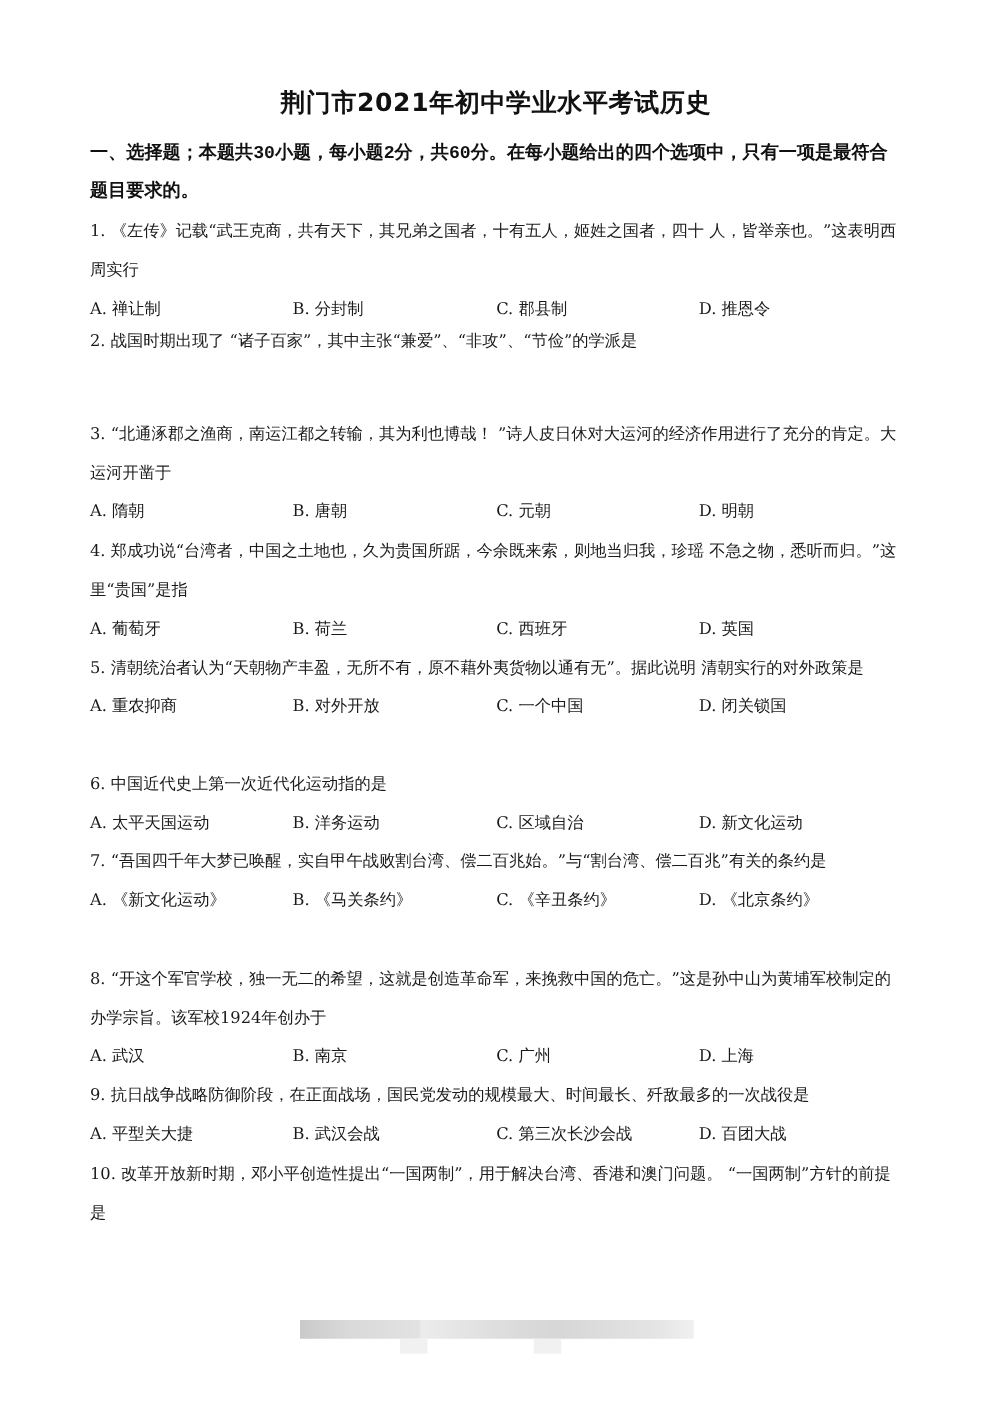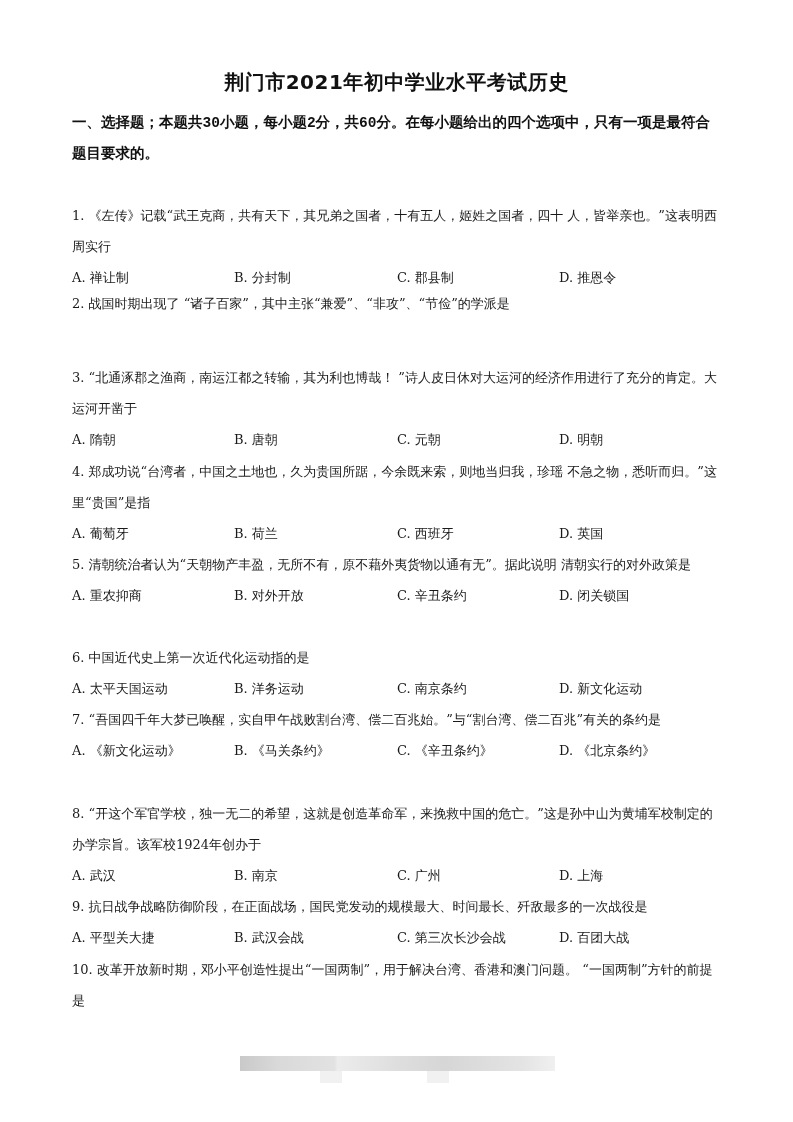--- a/index.html
+++ b/index.html
@@ -12,21 +12,21 @@
     .title {
       position: absolute; top: 69px; left: 0; width: 793px; text-align: center;
       font-family: "DejaVu Sans", "Liberation Sans", sans-serif;
       font-weight: bold; font-size: 20px; letter-spacing: 0.5px; color: #111;
     }
     .section {
       position: absolute; left: 72px; top: 108px; width: 652px;
       font-family: Liberation Mono, monospace;
       font-weight: bold; font-size: 14.5px; line-height: 31px; color: #111;
     }
-    .q { position: absolute; left: 72px; width: 652px; font-size: 13px; line-height: 31px; margin-top: 30px; }
+    .q { position: absolute; left: 72px; width: 652px; font-size: 13px; line-height: 31px; }
     .stem { display: block; white-space: normal; }
     .opts { display: block; position: relative; height: 31px; }
     .opt { position: absolute; top: 0; white-space: nowrap; }
     .opt.a { left: 0; }
     .opt.b { left: 162px; }
     .opt.c { left: 325px; }
     .opt.d { left: 487px; }
     .footer-bar {
       position: absolute; left: 240px; top: 1056px; width: 315px; height: 15px;
       background: linear-gradient(90deg, #c9c9c9 0%, #d9d9d9 12%, #e2e2e2 30%, #ececec 31%, #dedede 50%, #d6d6d6 65%, #e4e4e4 90%, #f0f0f0 100%);
@@ -75,31 +75,31 @@
       <span class="opt c">C. 西班牙</span>
       <span class="opt d">D. 英国</span>
     </div>
   </div>
 
   <div class="q" style="top:519px">
     <span class="stem">5. 清朝统治者认为“天朝物产丰盈，无所不有，原不藉外夷货物以通有无”。据此说明 清朝实行的对外政策是</span>
     <div class="opts">
       <span class="opt a">A. 重农抑商</span>
       <span class="opt b">B. 对外开放</span>
-      <span class="opt c">C. 辛丑条约</span>
+      <span class="opt c">C. 一个中国</span>
       <span class="opt d">D. 闭关锁国</span>
     </div>
   </div>
 
   <div class="q" style="top:612px">
     <span class="stem">6. 中国近代史上第一次近代化运动指的是</span>
     <div class="opts">
       <span class="opt a">A. 太平天国运动</span>
       <span class="opt b">B. 洋务运动</span>
-      <span class="opt c">C. 南京条约</span>
+      <span class="opt c">C. 区域自治</span>
       <span class="opt d">D. 新文化运动</span>
     </div>
   </div>
 
   <div class="q" style="top:674px">
     <span class="stem">7. “吾国四千年大梦已唤醒，实自甲午战败割台湾、偿二百兆始。”与“割台湾、偿二百兆”有关的条约是</span>
     <div class="opts">
       <span class="opt a">A. 《新文化运动》</span>
       <span class="opt b">B. 《马关条约》</span>
       <span class="opt c">C. 《辛丑条约》</span>

